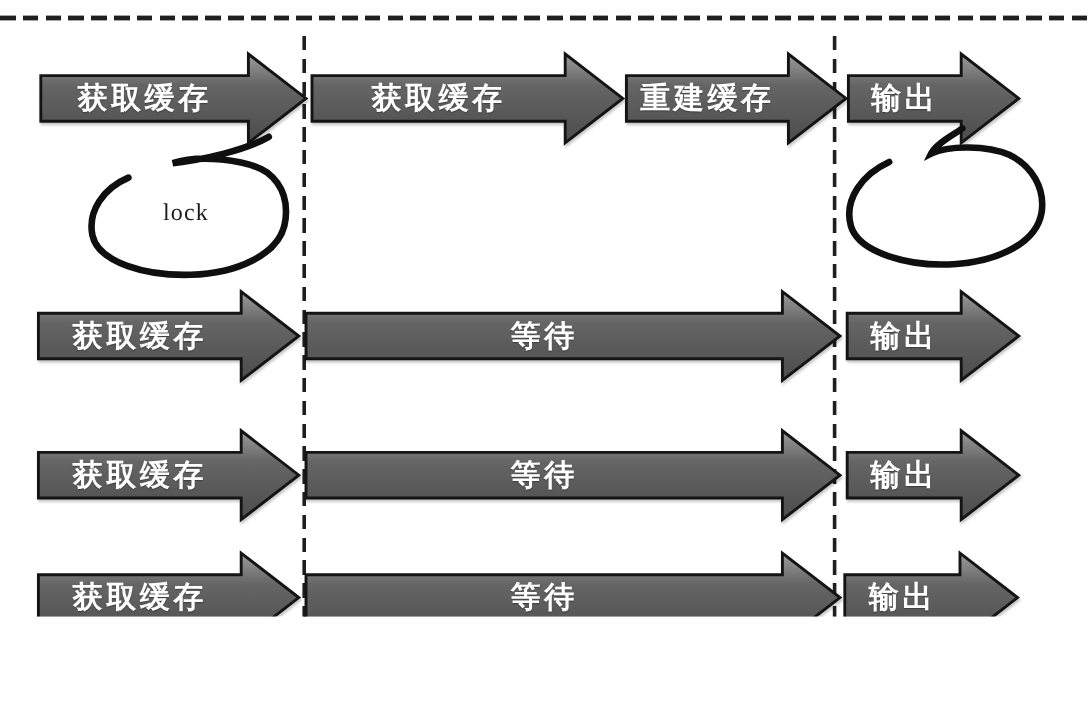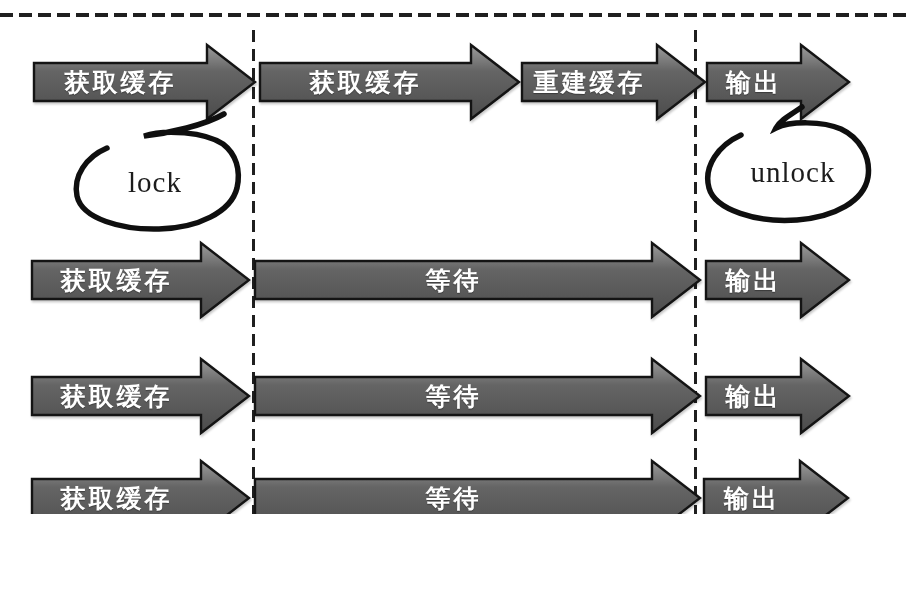--- a/index.html
+++ b/index.html
@@ -47,21 +47,21 @@
     letter-spacing: 3px;
     white-space: nowrap;
     text-shadow: 0 1px 1px rgba(0,0,0,0.35);
   }
   .annot-svg {
     position: absolute;
   }
   .annot-label {
     position: absolute;
     font-family: "Liberation Serif", serif;
-    font-size: 29px;
+    font-size: 20px;
     color: #1c1c1c;
     text-align: center;
     letter-spacing: 1px;
   }
   #lock-label { left: 105px; top: 166px; width: 100px; }
   #unlock-label { left: 738px; top: 156px; width: 110px; }
 </style>
 </head>
 <body>
 
@@ -141,15 +141,14 @@
              C 181 56, 186 72, 182 90 C 176 114, 143 130, 104 131
              C 67 132, 27 121, 22 98 C 18 78, 31 59, 52 50" fill="none" stroke="#0f0f0f" stroke-width="5.5" stroke-linecap="round"></path>
   </svg>
   <div class="annot-label" id="lock-label">lock</div>
 
   <svg class="annot-svg" style="left:695px; top:95px;" width="190" height="140" viewBox="0 0 190 140">
     <path d="M 107 12 C 97 19, 85 25, 81 33 C 95 26, 128 26, 146 34
              C 165 43, 176 62, 173 82 C 169 106, 140 122, 102 125
              C 62 128, 20 115, 14 93 C 8 71, 24 50, 46 40" fill="none" stroke="#0f0f0f" stroke-width="5.5" stroke-linecap="round"></path>
   </svg>
-  <div class="annot-label" id="unlock-label">unlock</div>
 
 </div>
 
 </body></html>

